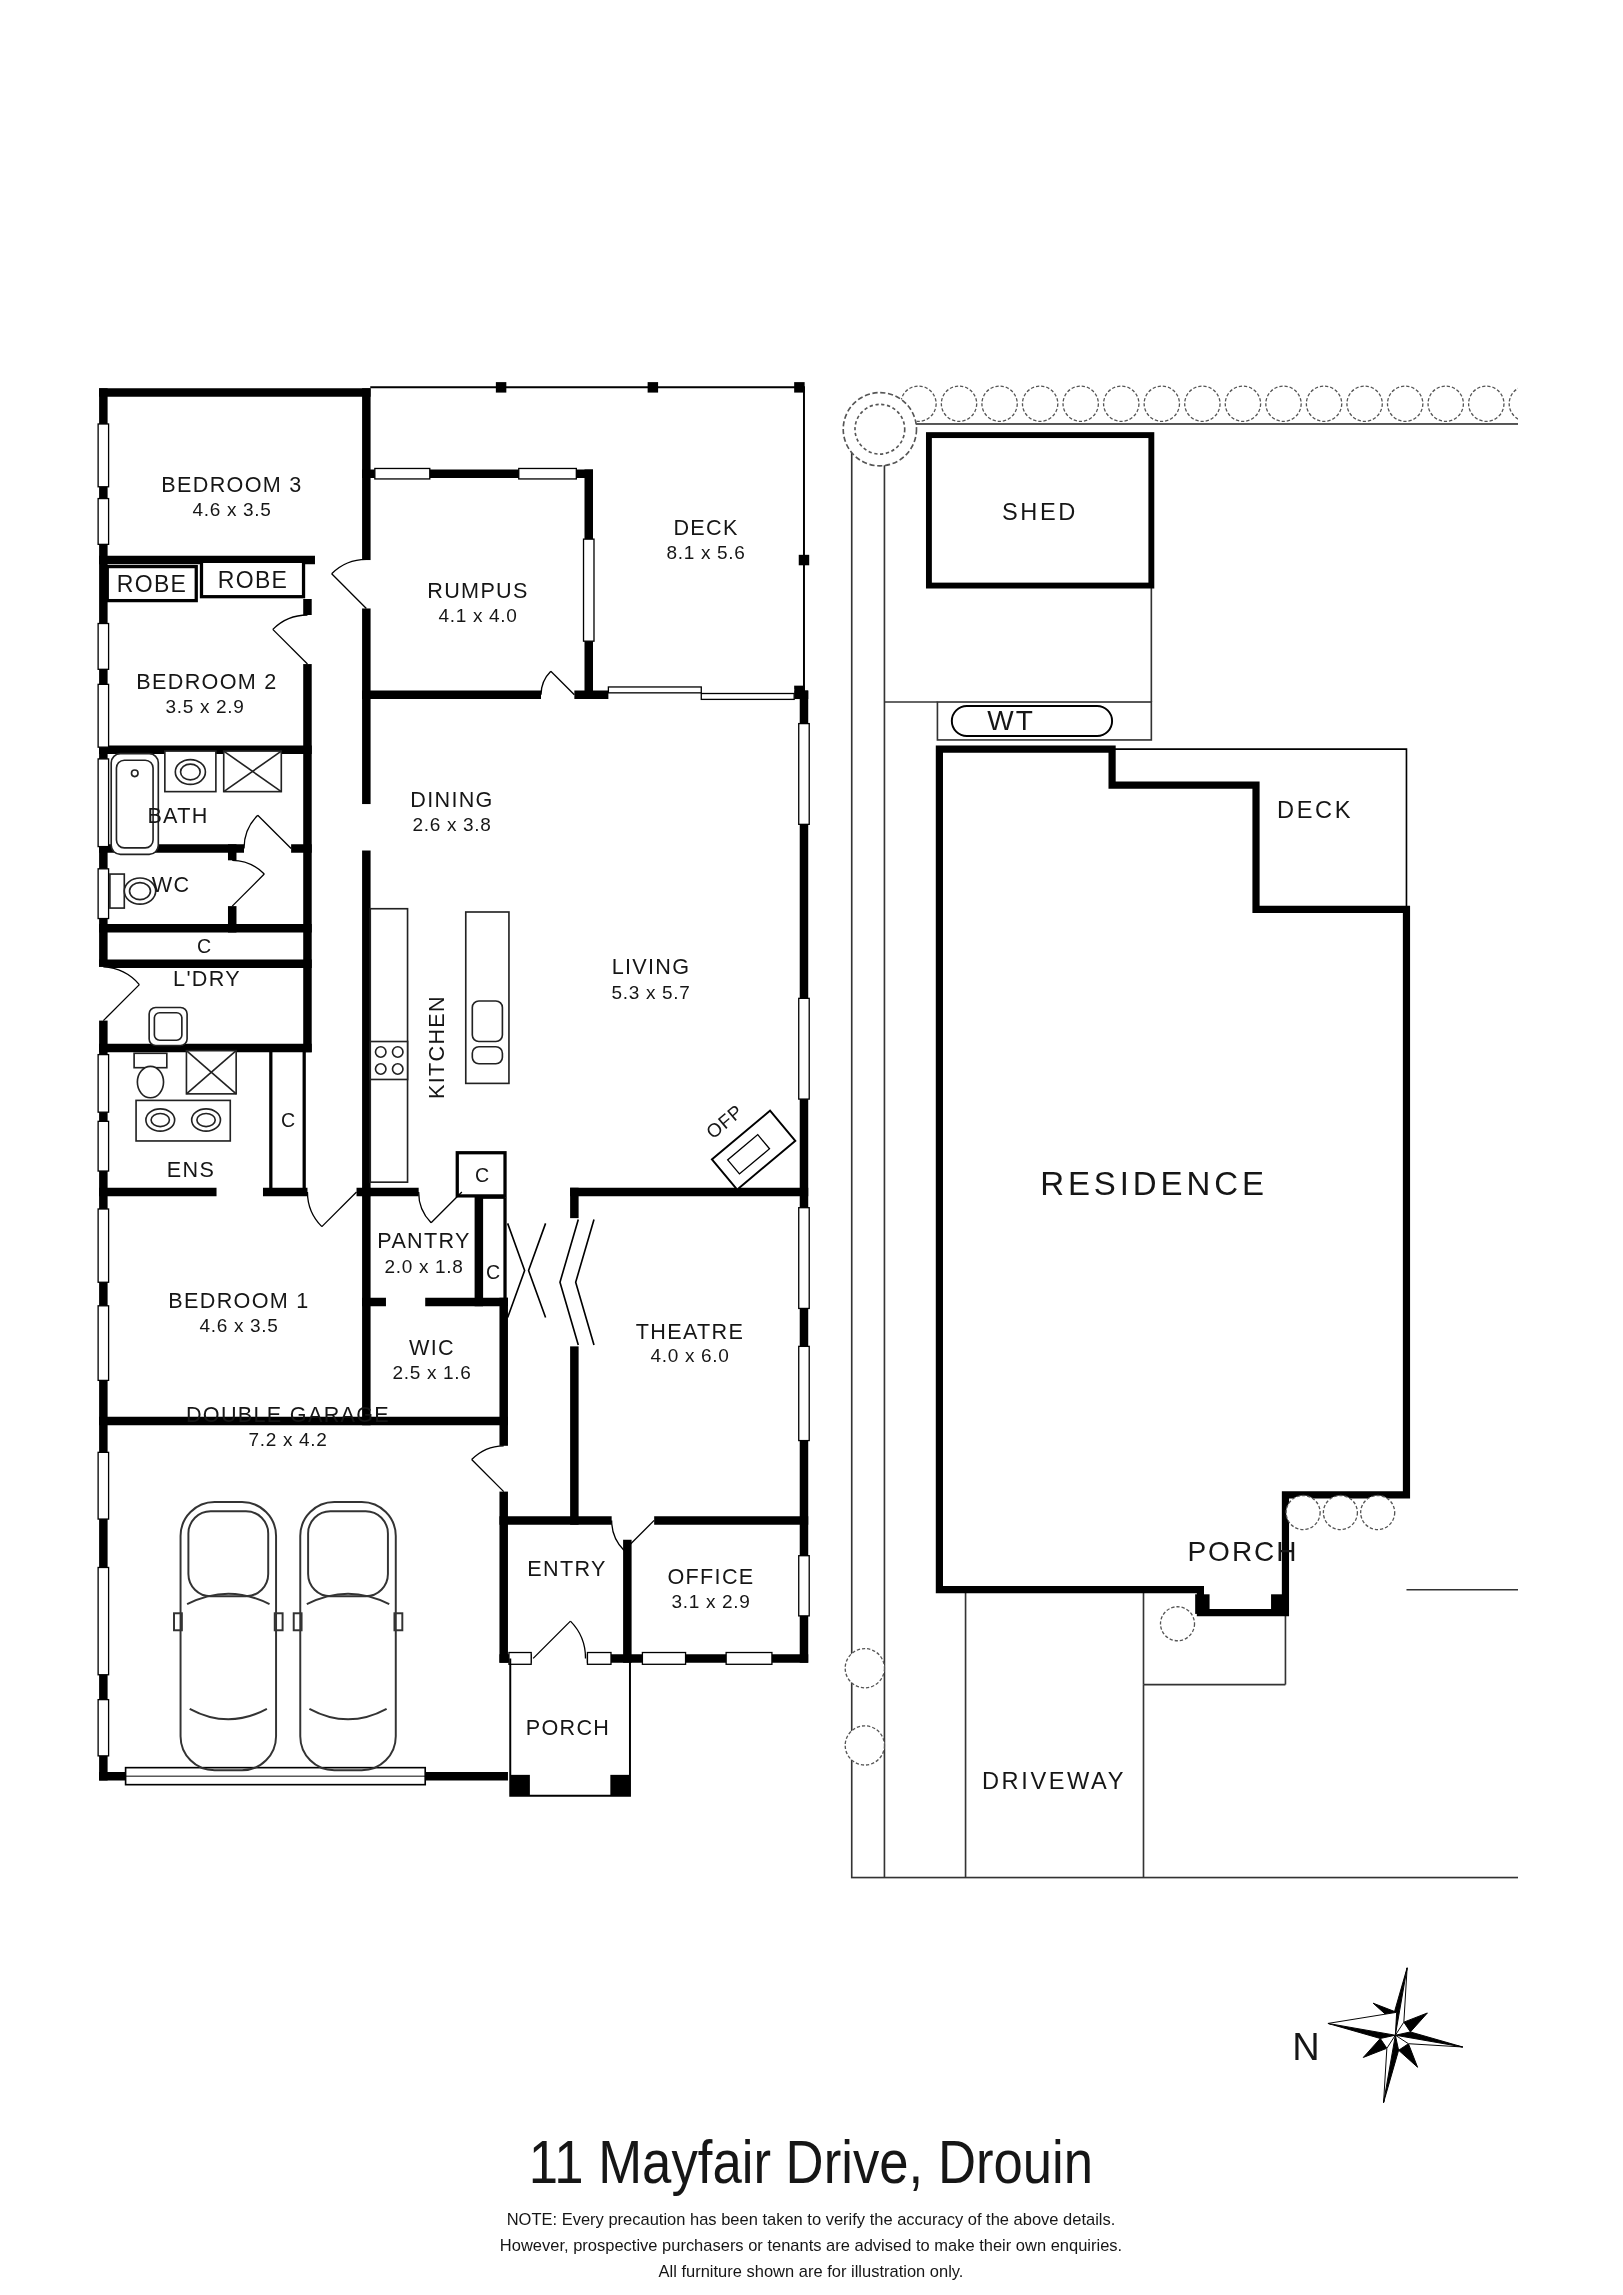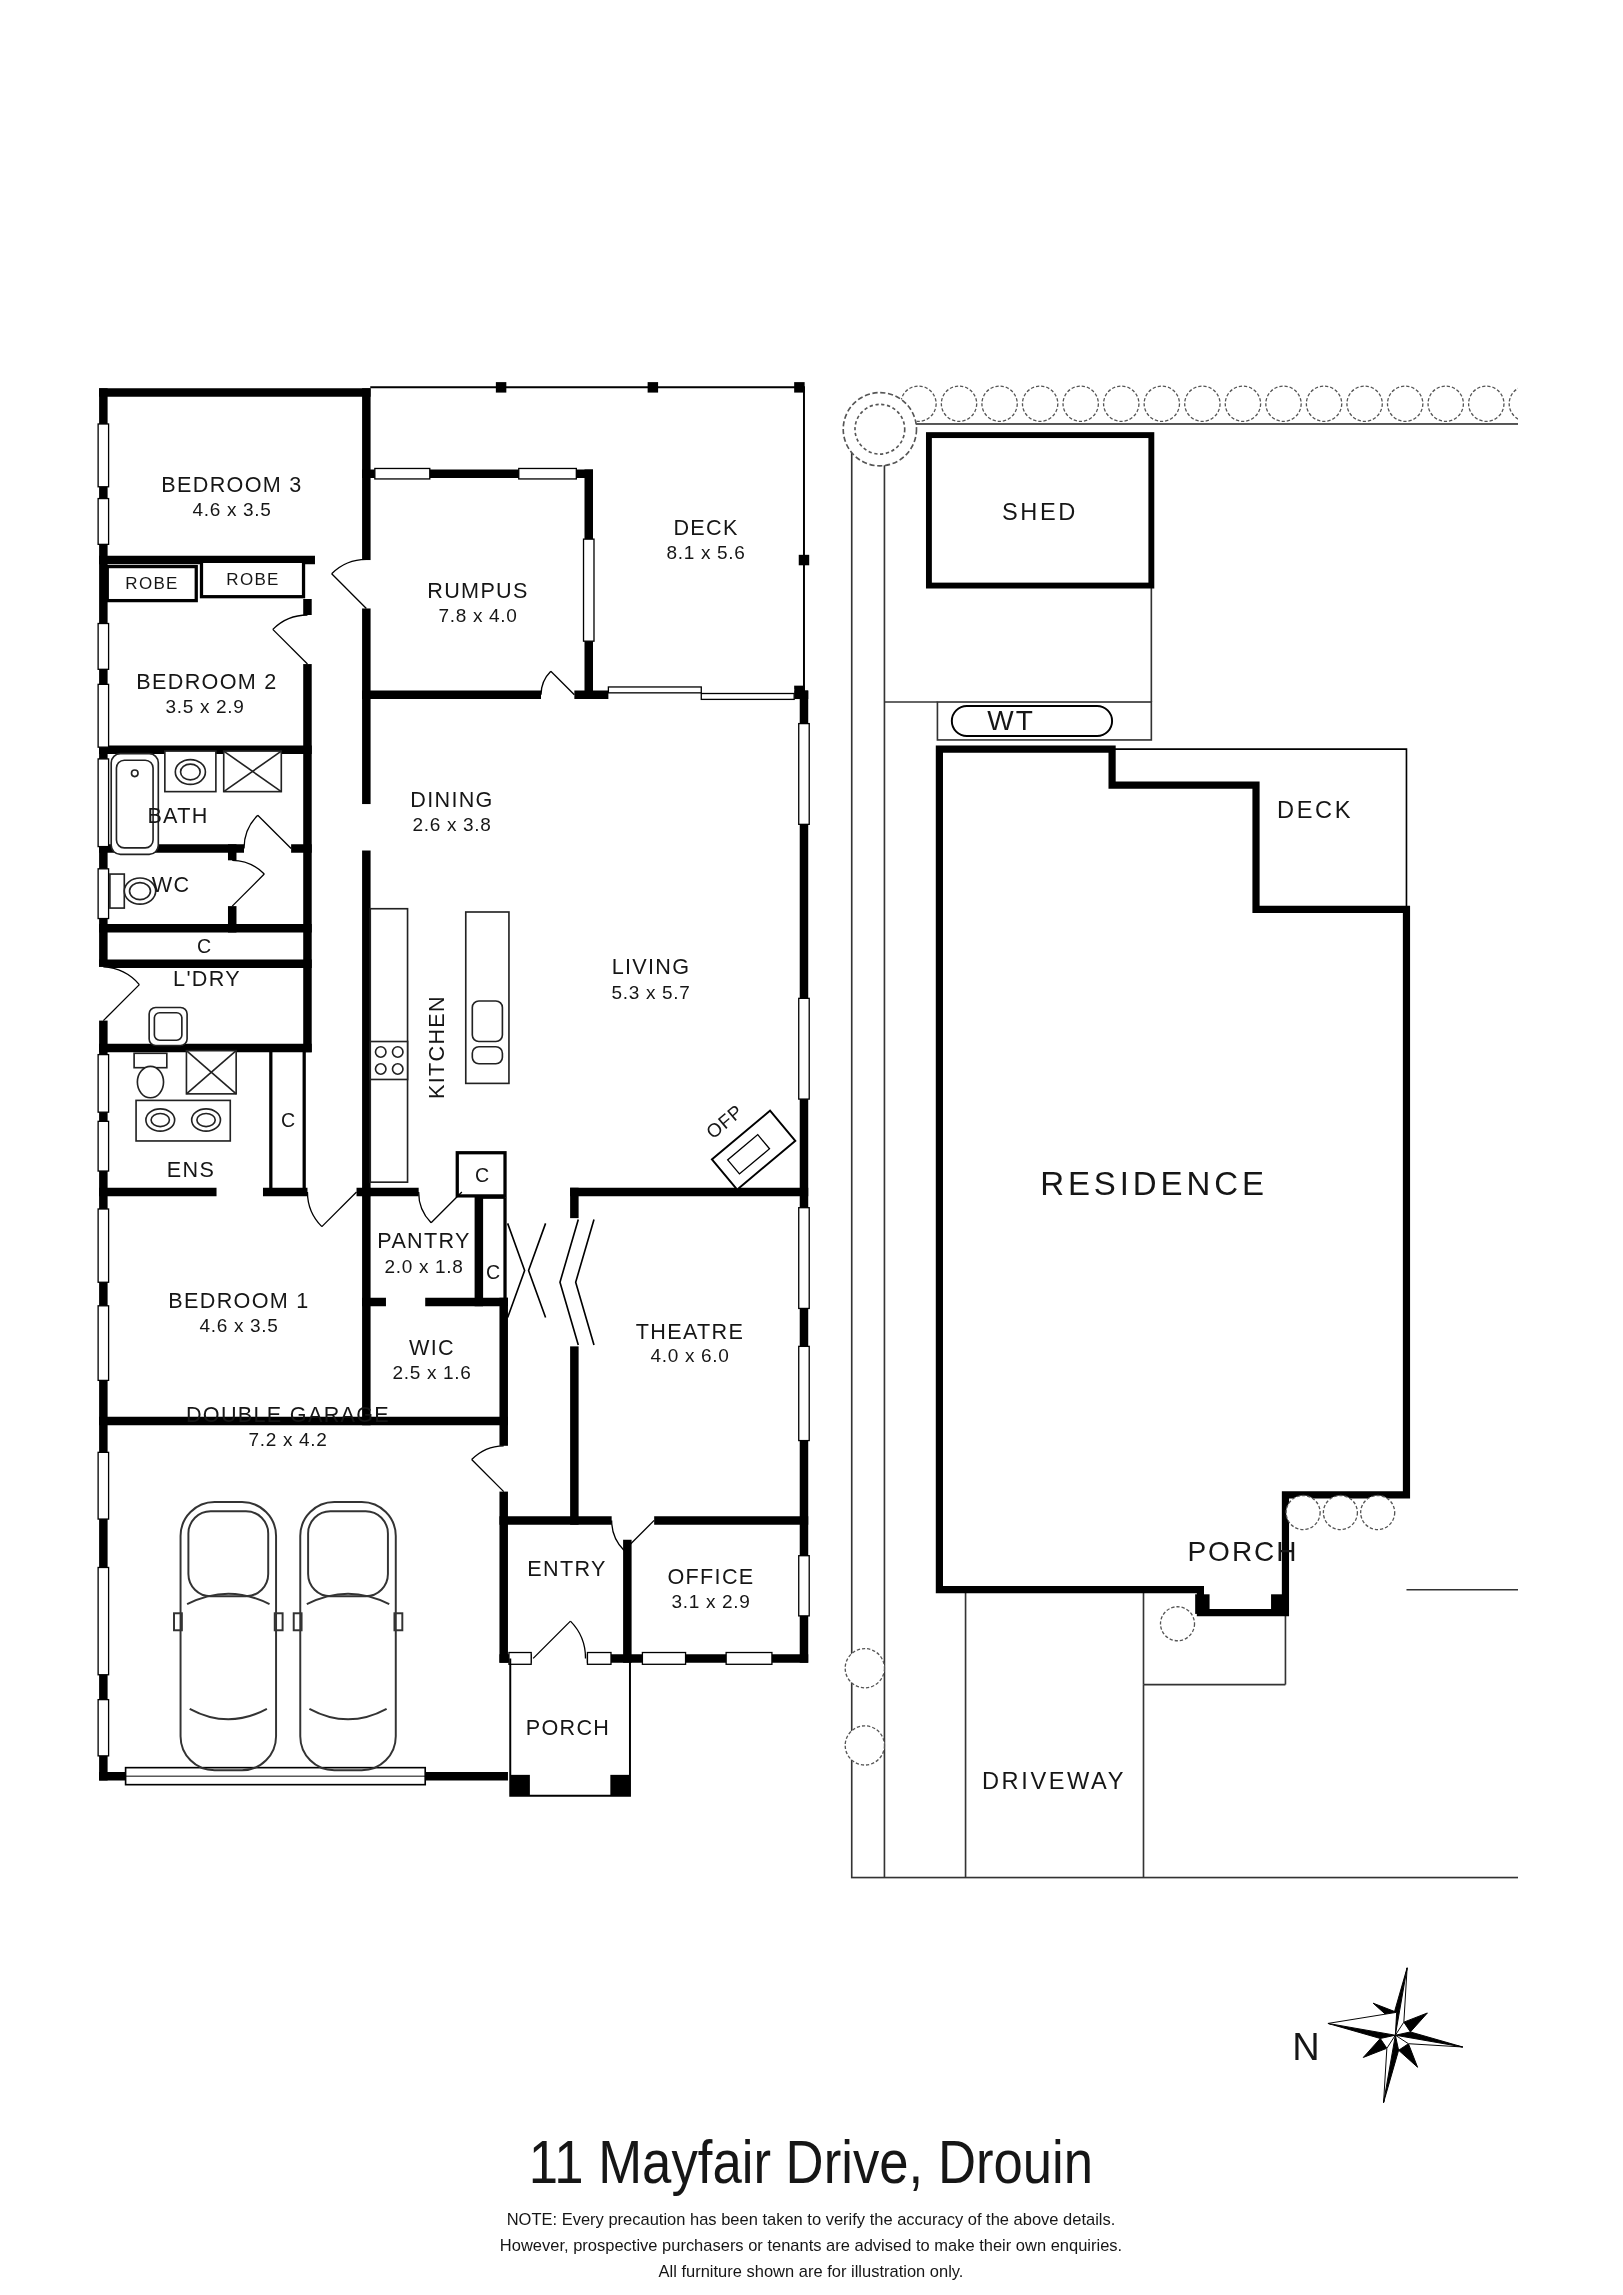--- a/index.html
+++ b/index.html
@@ -2,21 +2,21 @@
 <html style="font-size:10.5px"><head>
 <meta charset="utf-8">
 <style>
   html,body{margin:0;padding:0;background:#fff;}
   #page{position:relative;width:1518px;height:2295px;background:#fff;overflow:hidden;
         font-family:"Liberation Sans",sans-serif;color:#111;}
   #plan-svg{position:absolute;left:0;top:0;}
   .lbl{position:absolute;transform:translate(-50%,-50%);white-space:pre;color:#161616;
        font-size:21.6px;letter-spacing:1.3px;text-align:center;}
   .dim{font-size:19px;letter-spacing:0.7px;}
-  .robe{font-size:17px;letter-spacing:1.3px;}
+  .robe{font-size:23px;letter-spacing:1.3px;}
   .cup{font-size:19.6px;letter-spacing:0;}
   .vert{transform:translate(-50%,-50%) rotate(-90deg);}
   .ofp{transform:translate(-50%,-50%) rotate(-40deg);font-size:19px;letter-spacing:0.7px;}
   .site{font-size:23.6px;letter-spacing:2.6px;}
   .site-sm{font-size:28px;letter-spacing:2px;}
   .residence{font-size:33px;letter-spacing:3.9px;text-align:right;}
   .north{font-size:38px;letter-spacing:0;}
   .title{font-size:62px;letter-spacing:0;transform:translate(-50%,-50%) scaleX(.85);}
   .note{font-size:17px;letter-spacing:0;transform:translate(-50%,-50%) scaleX(.97);}
 </style>
@@ -344,21 +344,21 @@
   </g>
 </svg>
 
 <div class="lbl" style="left:232px;top:485px">BEDROOM 3</div>
 <div class="lbl dim" style="left:232px;top:510px">4.6 x 3.5</div>
 <div class="lbl robe" style="left:152px;top:584px">ROBE</div>
 <div class="lbl robe" style="left:253px;top:580px">ROBE</div>
 <div class="lbl" style="left:207px;top:682px">BEDROOM 2</div>
 <div class="lbl dim" style="left:205px;top:707px">3.5 x 2.9</div>
 <div class="lbl" style="left:478px;top:591px">RUMPUS</div>
-<div class="lbl dim" style="left:478px;top:616px">7.8 x 4.0</div>
+<div class="lbl dim" style="left:478px;top:616px">4.1 x 4.0</div>
 <div class="lbl" style="left:706px;top:528px">DECK</div>
 <div class="lbl dim" style="left:706px;top:553px">8.1 x 5.6</div>
 <div class="lbl" style="left:178px;top:816px">BATH</div>
 <div class="lbl" style="left:171px;top:885px">WC</div>
 <div class="lbl cup" style="left:204px;top:946px">C</div>
 <div class="lbl" style="left:207px;top:979px">L'DRY</div>
 <div class="lbl" style="left:191px;top:1170px">ENS</div>
 <div class="lbl cup" style="left:288px;top:1120px">C</div>
 <div class="lbl" style="left:452px;top:800px">DINING</div>
 <div class="lbl dim" style="left:452px;top:825px">2.6 x 3.8</div>

